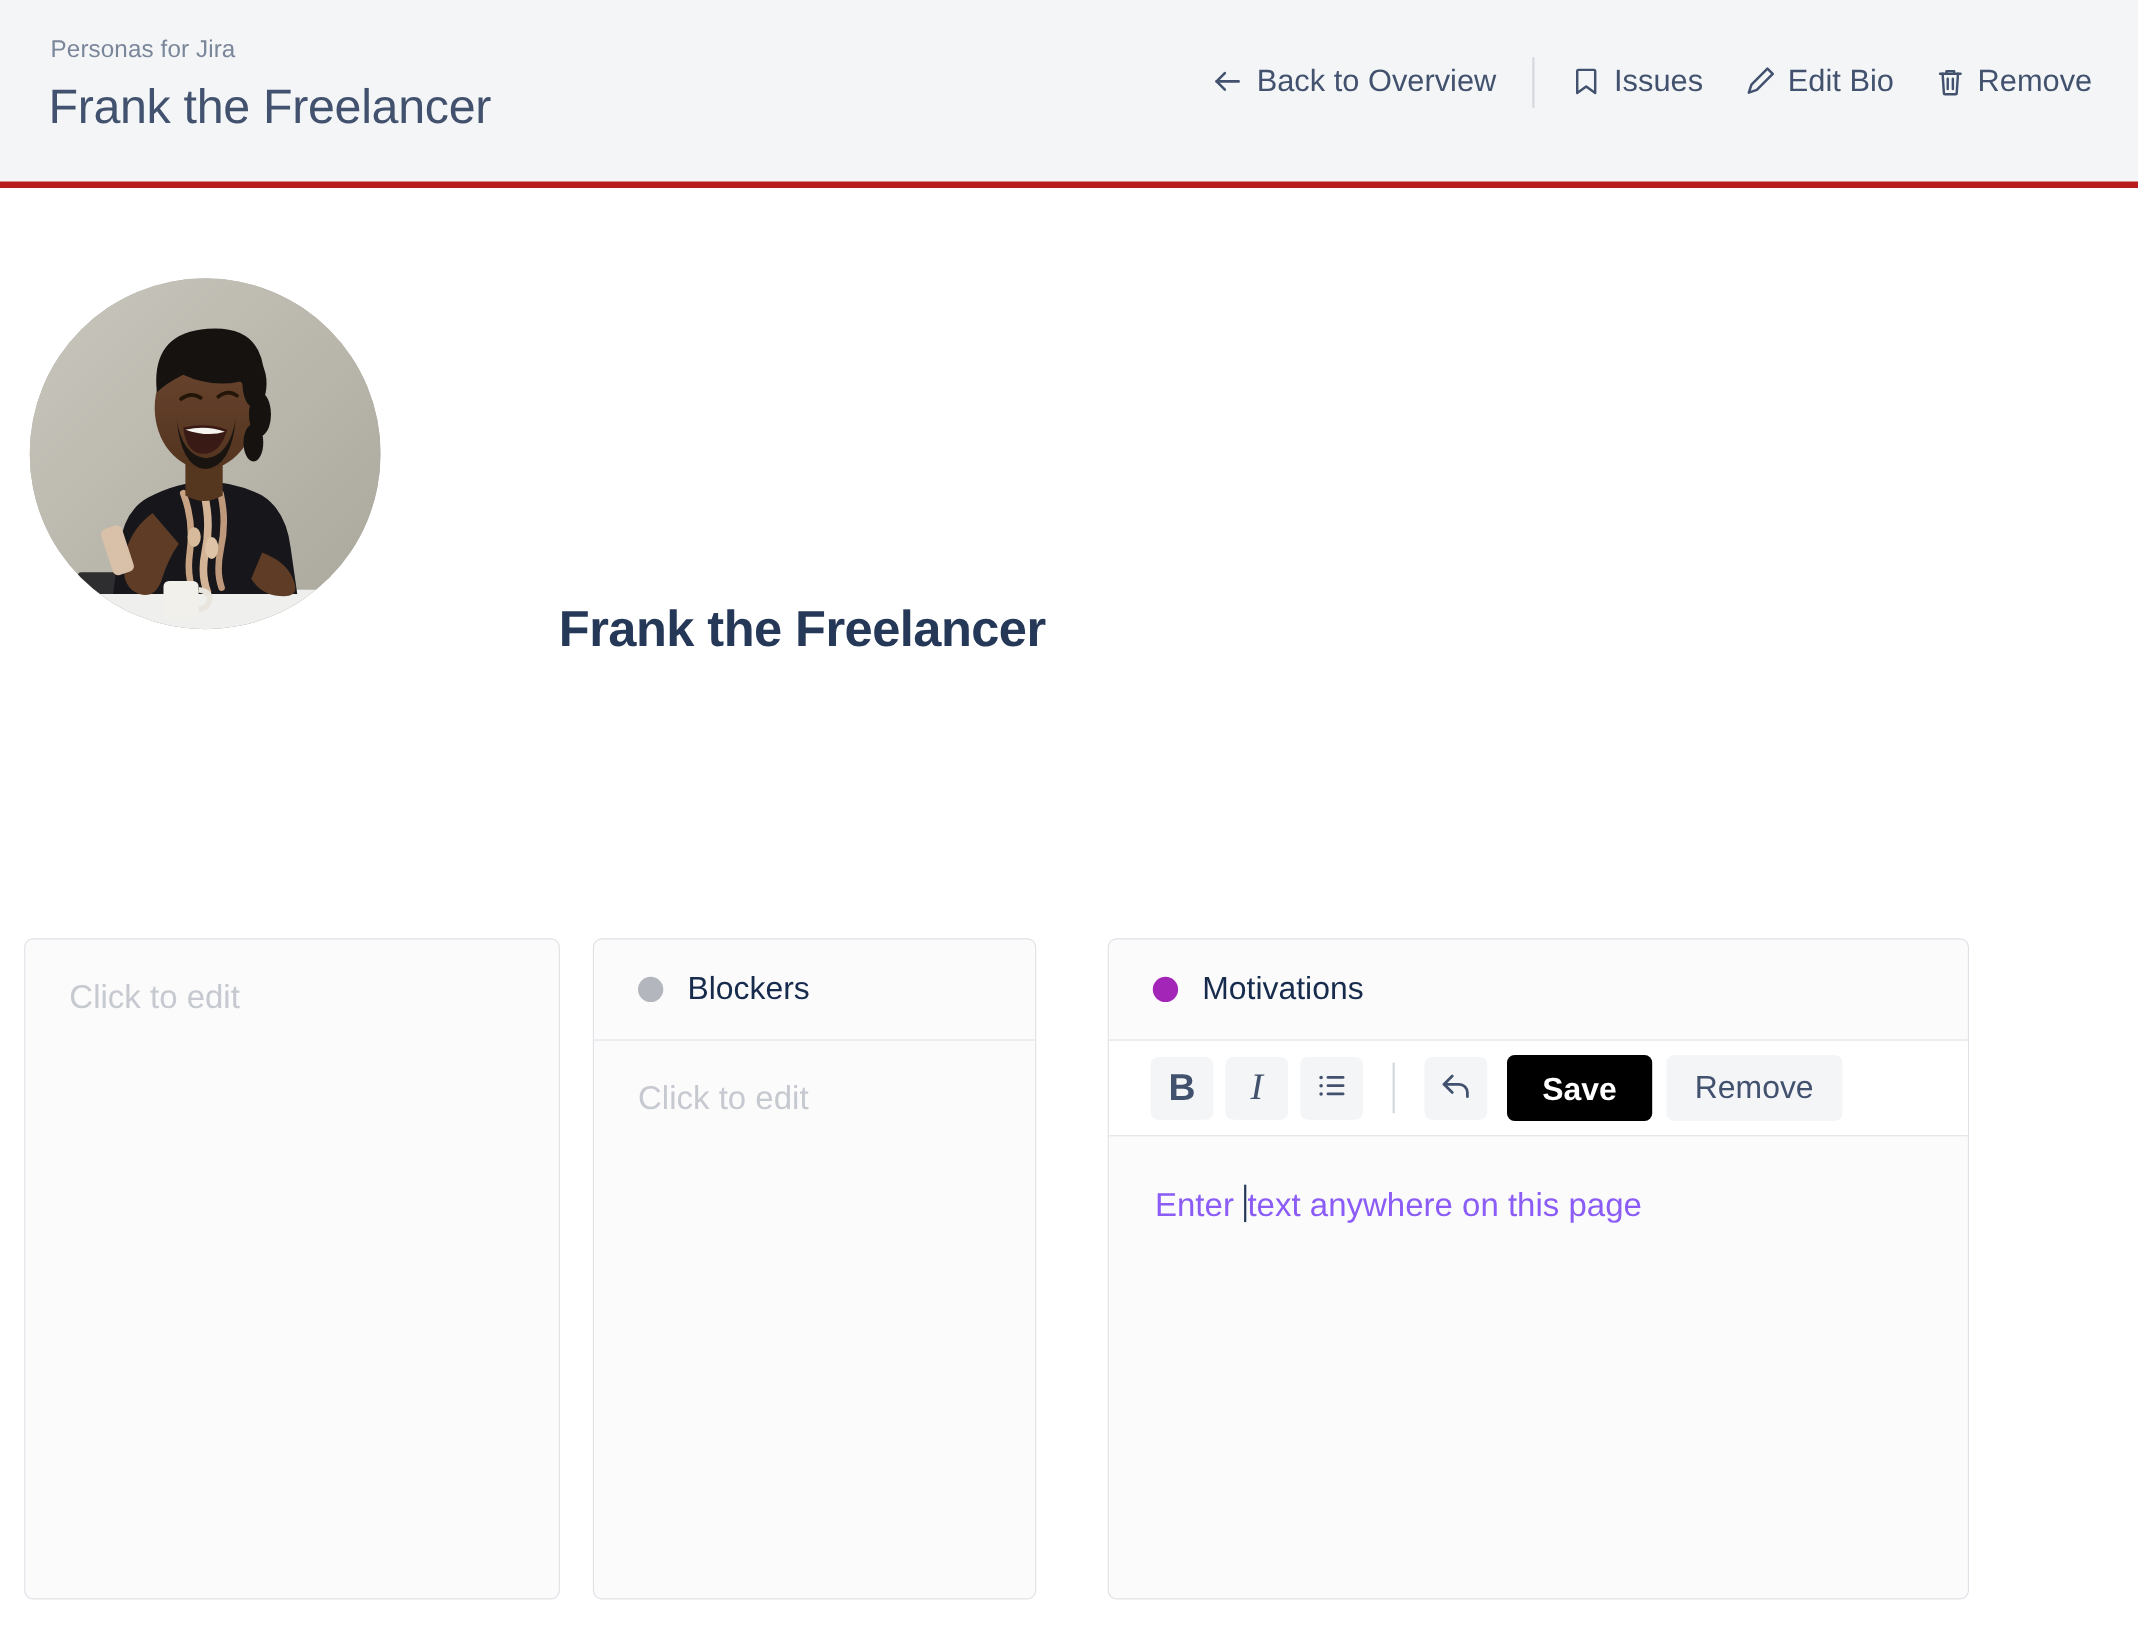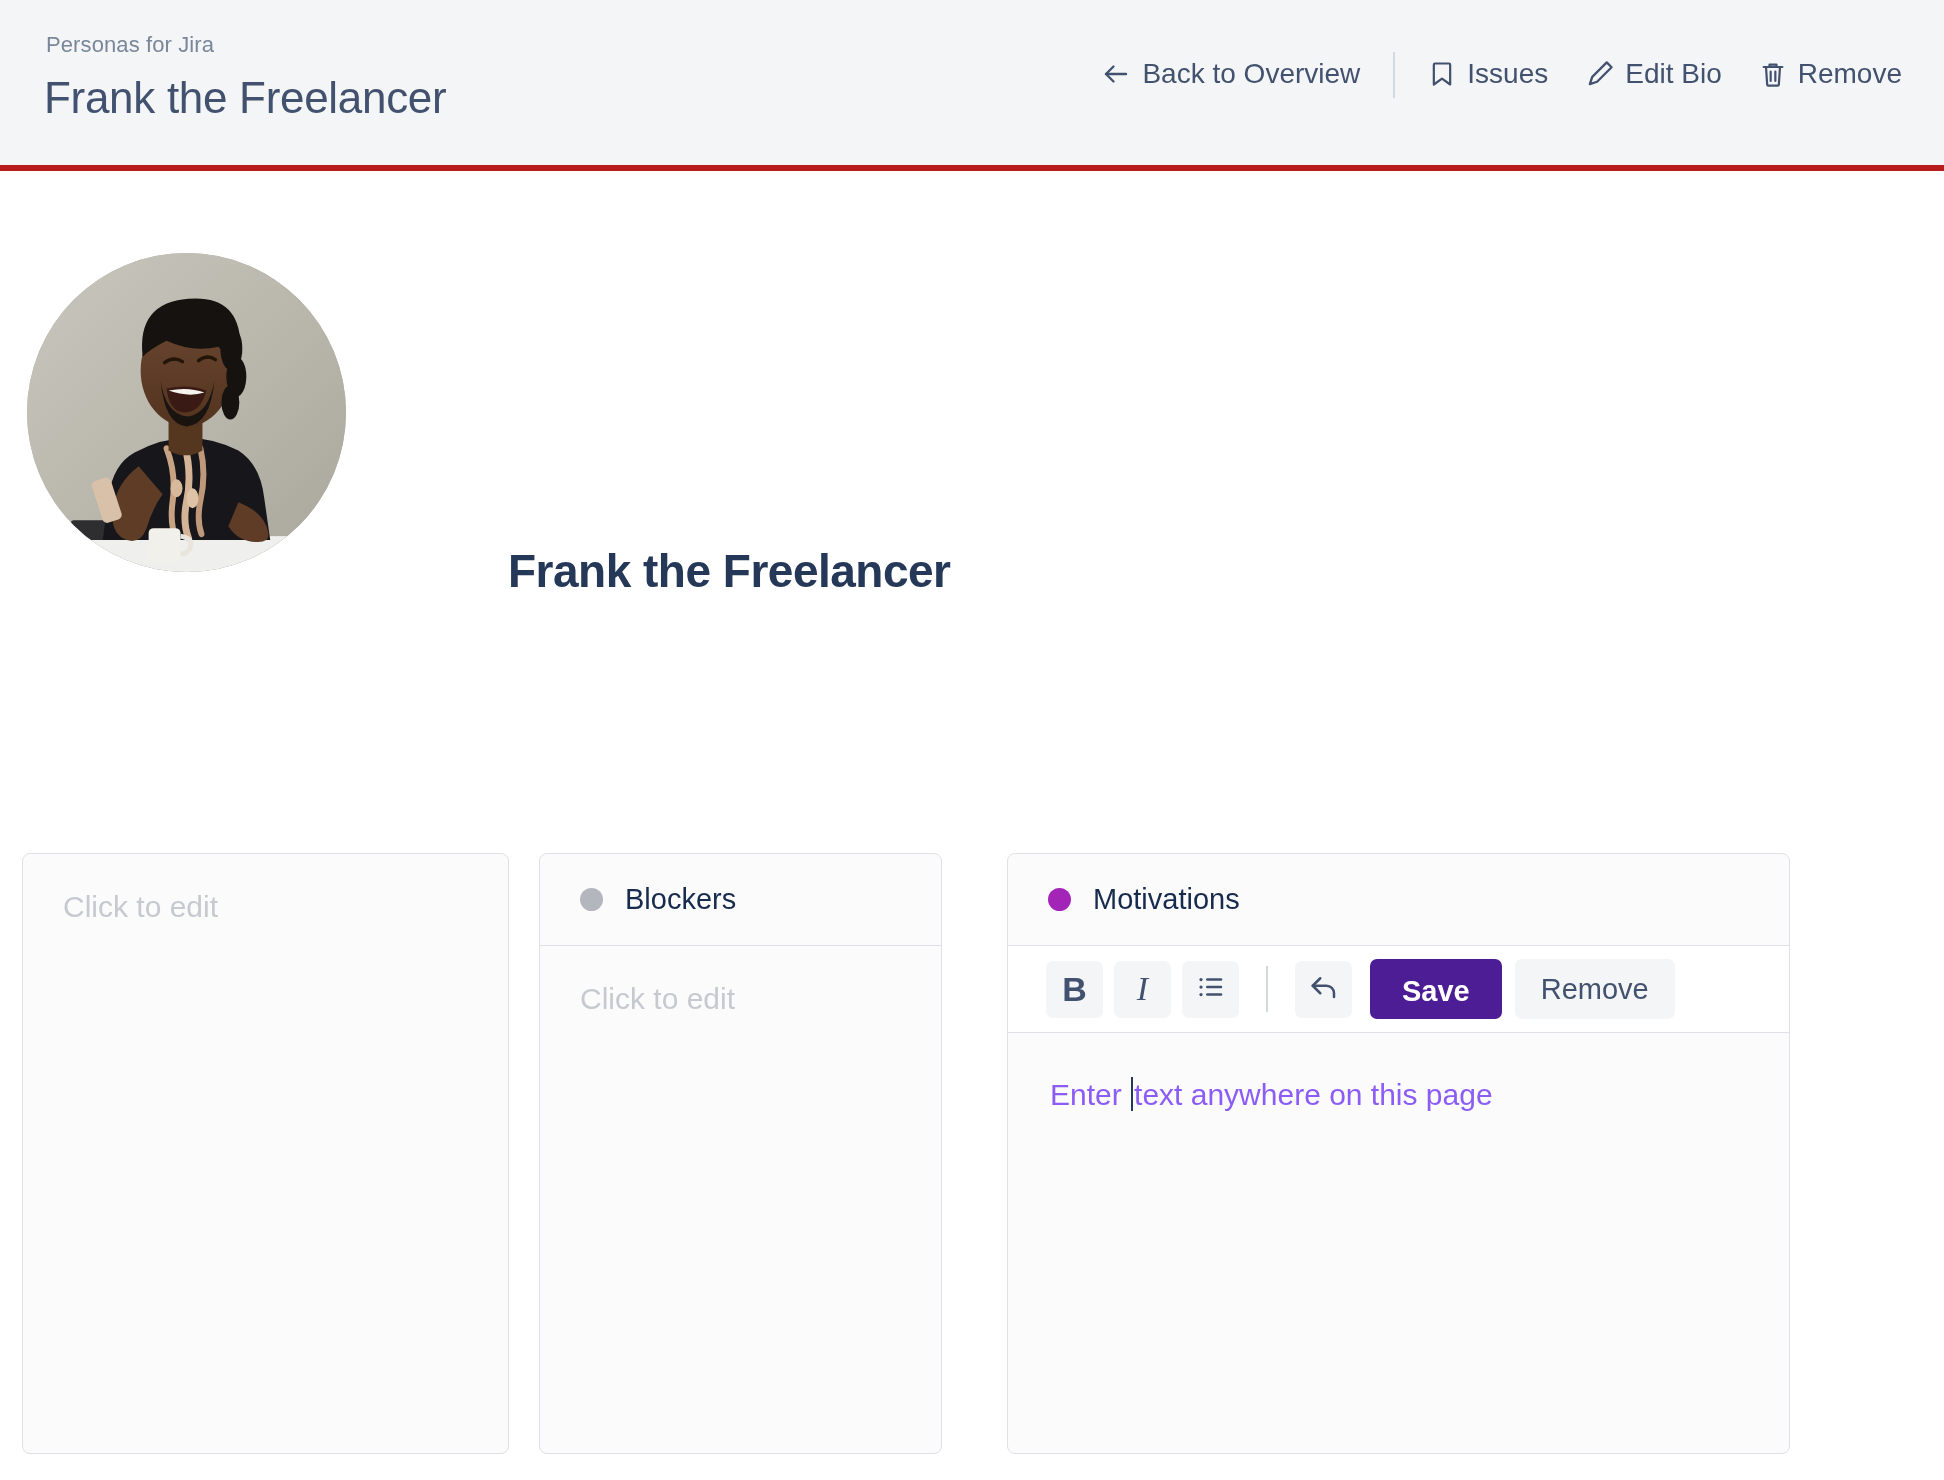--- a/index.html
+++ b/index.html
@@ -180,21 +180,21 @@
 
   .tool-sep {
     width: 2px; height: 46px;
     background: #d4d8df;
     margin: 0 16px;
   }
 
   .btn-save {
     height: 60px;
     padding: 16px 32px;
-    background: #4c1d95;
+    background: #000000;
     color: #ffffff;
     font-size: 29px;
     font-weight: bold;
     border: none;
     border-radius: 7px;
     cursor: pointer;
     margin-left: 7px;
     font-family: "Liberation Sans", sans-serif;
   }
 

